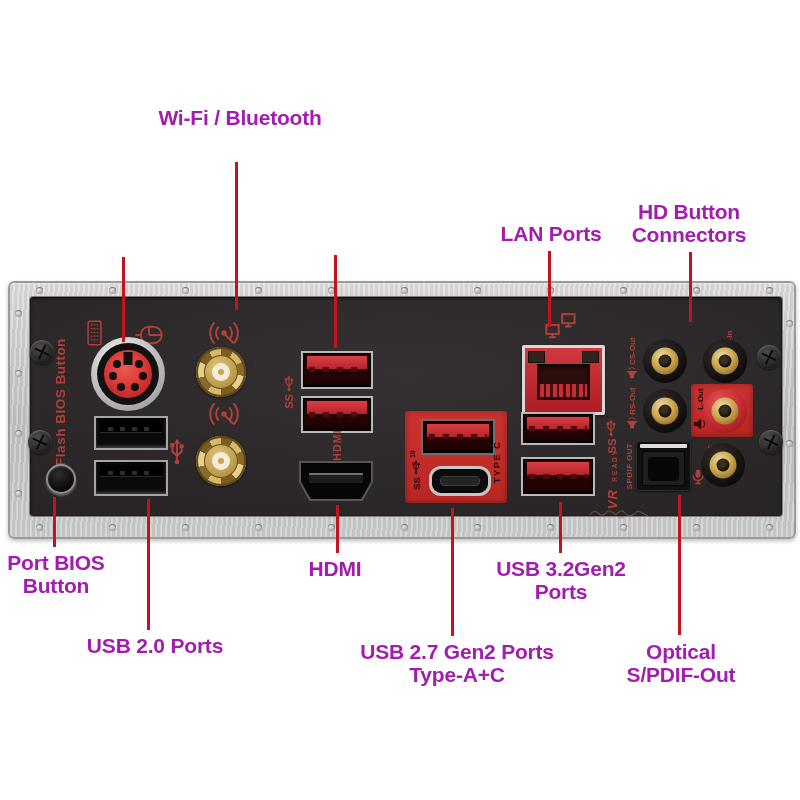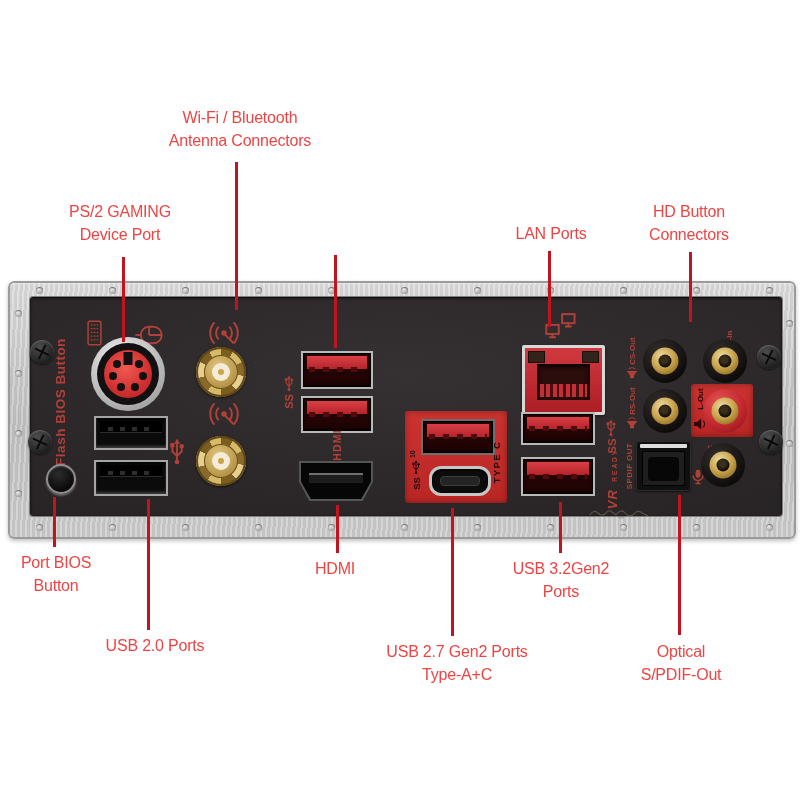--- a/index.html
+++ b/index.html
@@ -1,21 +1,21 @@
 <!DOCTYPE html>
 <html><head>
 <meta charset="utf-8">
 <style>
   html,body{margin:0;padding:0;background:#fff;}
   #stage{position:relative;width:800px;height:800px;background:#ffffff;overflow:hidden;
          font-family:"Liberation Sans",sans-serif;}
   .abs{position:absolute;}
   
-  .lbl{position:absolute;transform:translateX(-50%);text-align:center;font-weight:normal;
-       font-size:16px;line-height:23px;color:#ef4444;white-space:nowrap;letter-spacing:-0.2px;}
+  .lbl{position:absolute;transform:translateX(-50%);text-align:center;font-weight:bold;
+       font-size:21px;line-height:23px;color:#a21caf;white-space:nowrap;letter-spacing:-0.2px;}
   .lbl span{display:block;}
   .cline{position:absolute;width:3px;background:#c11420;}
   
   .shield{position:absolute;left:8px;top:281px;width:788px;height:258px;border-radius:6px;
     background:
       radial-gradient(circle at 18% 22%, rgba(255,255,255,.35) 0 1px, transparent 1.5px),
       repeating-linear-gradient(93deg, rgba(255,255,255,.18) 0 2px, rgba(0,0,0,.05) 2px 5px),
       linear-gradient(#dedede,#c3c3c3 55%,#cecece);
     box-shadow:inset 0 0 0 2px #9b9b9b, inset 0 2px 3px rgba(255,255,255,.8), 0 2px 4px rgba(0,0,0,.25);}
   .panelblk{position:absolute;left:30px;top:297px;width:752px;height:219px;border-radius:3px;
@@ -165,25 +165,20 @@
       </g>
       <g id="micg" fill="none" stroke="currentColor" stroke-width="1.4">
         <rect x="4.6" y="0.8" width="4.8" height="8" rx="2.4" fill="currentColor" stroke="none"></rect>
         <path d="M2 6.5 a5 5 0 0 0 10 0 M7 11.5 v3 M4.4 14.5 h5.2"></path>
       </g>
     </defs>
   </svg>
 
   <div class="lbl" style="left:240px;top:106px;">
     <span>Wi-Fi / Bluetooth</span>
-    <span>Antenna Connectors</span>
-  </div>
-  <div class="lbl" style="left:120px;top:200px;">
-    <span>PS/2 GAMING</span>
-    <span>Device Port</span>
   </div>
   <div class="lbl" style="left:551px;top:222px;">
     <span>LAN Ports</span>
   </div>
   <div class="lbl" style="left:689px;top:200px;">
     <span>HD Button</span>
     <span>Connectors</span>
   </div>
 
   <div class="lbl" style="left:56px;top:551px;">

